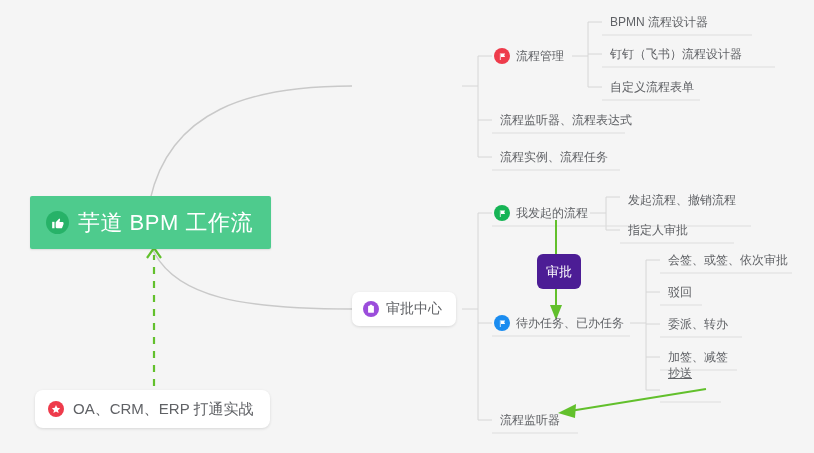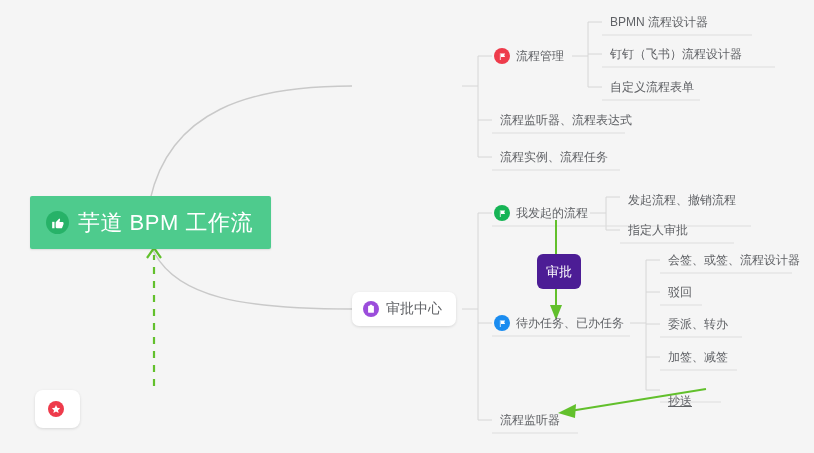--- a/index.html
+++ b/index.html
@@ -240,44 +240,45 @@
     <span class="ic ic-blue">
       <svg width="9" height="9" viewBox="0 0 24 24" fill="#ffffff">
         <path d="M5 3h2v18H5z"></path>
           <path d="M8 4h11l-2.5 4.5L19 13H8z"></path>
       </svg>
     </span>
     <span class="label">待办任务、已办任务</span>
   </div>
 
   <div class="node leaf" style="left:658px;top:247px;">
-    <span class="label">会签、或签、流程设计器</span>
+    <span class="label">会签、或签、依次审批</span>
   </div>
   <div class="node leaf" style="left:658px;top:279px;">
     <span class="label">驳回</span>
   </div>
   <div class="node leaf" style="left:658px;top:311px;">
     <span class="label">委派、转办</span>
   </div>
   <div class="node leaf" style="left:658px;top:344px;">
     <span class="label">加签、减签</span>
   </div>
-  <div class="node leaf" style="left:658px;top:388px;text-decoration:underline;">
+  <div class="node leaf" style="left:658px;top:360px;text-decoration:underline;">
     <span class="label">抄送</span>
   </div>
 
   <div class="node leaf" style="left:490px;top:407px;">
     <span class="label">流程监听器</span>
   </div>
 
   <div class="pill" style="left:537px;top:254px;">
     <span>审批</span>
   </div>
 
   <div class="node bottom-card">
     <span class="ic ic-star">
       <svg width="10" height="10" viewBox="0 0 24 24" fill="#ffffff">
         <polygon points="12,2.6 15,9.2 22,10 16.8,14.8 18.3,21.6 12,18.1 5.7,21.6 7.2,14.8 2,10 9,9.2"></polygon>
       </svg>
     </span>
+    <span class="label">OA、CRM、ERP 打通实战</span>
   </div>
 
 </div>
 
 </body></html>

